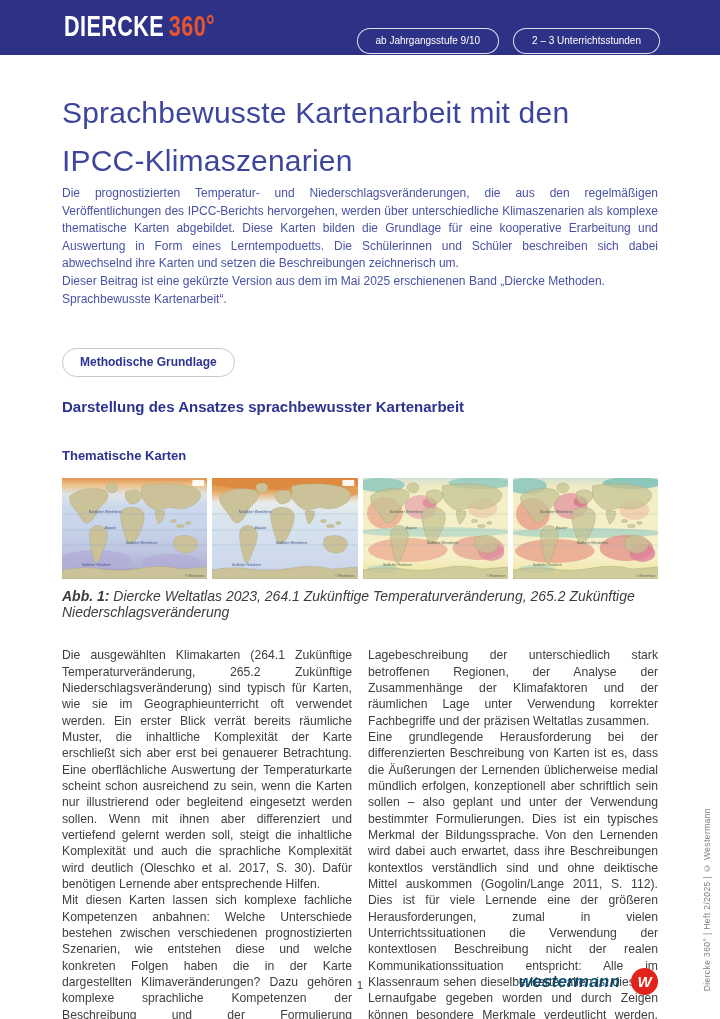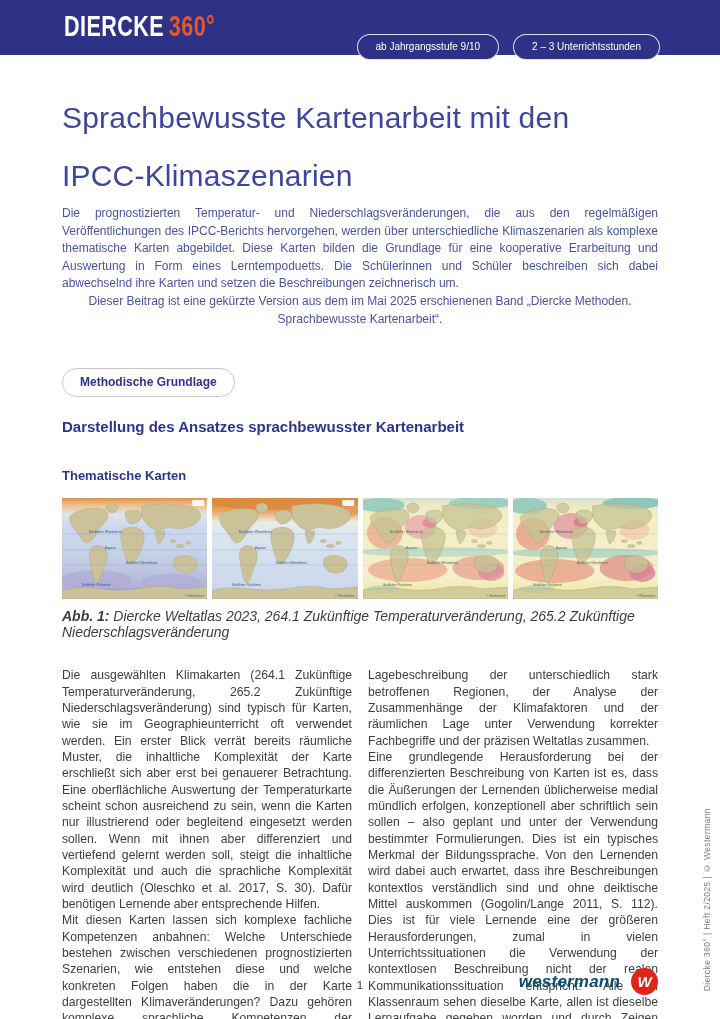--- a/index.html
+++ b/index.html
@@ -6,28 +6,28 @@
   html,body { background:#ffffff; }
   body { font-family:"Liberation Sans", sans-serif; width:720px; height:1019px; position:relative; overflow:hidden; }
 
   .page { position:relative; width:720px; height:1019px; background:#fff; }
 
   
   .header { position:relative; height:55px; background:var(--header-navy,#2d3287); }
   .logo { position:absolute; left:64px; top:11px; display:inline-block; transform:scale(0.80,1.08); transform-origin:left center; font-weight:700; font-size:27px; letter-spacing:0.5px; white-space:nowrap; }
   .logo .d360 { color:var(--logo-orange,#e5562f); margin-left:6px; }
   .logo .dname { color:#ffffff; }
-  .header-badges { position:absolute; top:34px; right:60px; display:flex; gap:14px; }
+  .header-badges { position:absolute; top:28px; right:60px; display:flex; gap:14px; }
   .hbadge { background:var(--header-navy,#2d3287); border:1px solid rgba(255,255,255,0.85); border-radius:13px; color:#fff; font-size:10px; padding:6px 18px 7px; white-space:nowrap; }
 
   
   .content { padding:0 62px; }
-  .title { margin-top:34px; color:var(--title-blue,#3e459c); font-size:30px; font-weight:400; line-height:58px; letter-spacing:0.2px; max-width:640px; }
+  .title { margin-top:34px; color:var(--title-blue,#3e459c); font-size:30px; font-weight:400; line-height:48px; letter-spacing:0.2px; max-width:640px; }
   .intro { color:var(--intro-blue,#4a52a4); font-size:12px; line-height:17.6px; text-align:justify; }
-  .intro p:last-child { text-align:center; }
+  .intro p:last-child { text-align:left; }
 
   .pill { display:inline-block; margin-top:40px; border:1px solid #c8c8c8; border-radius:15px; padding:6px 17px 7px; color:var(--heading-navy,#2c3390); font-size:12px; font-weight:700; background:#fff;text-align:center; }
   .h-main { margin-top:21px; color:var(--heading-navy,#2c3390); font-size:15px; font-weight:700; }
   .h-sub  { margin-top:33px; color:var(--heading-navy,#2c3390); font-size:13px; font-weight:700; }
 
   
   .maps-row { margin-top:15px; display:flex; gap:5px; }
   .map { flex:1 1 0; height:101px; position:relative; overflow:hidden; }
   .map svg { position:absolute; inset:0; width:100%; height:100%; display:block; }
   .map.t1 { background:linear-gradient(180deg,#dd9350 0%,#eec189 7%,#dfe4e8 16%,#ccd9ec 28%,#c7d3e9 52%,#bec5e0 72%,#b0b5d8 86%,#a9aed2 100%); }

